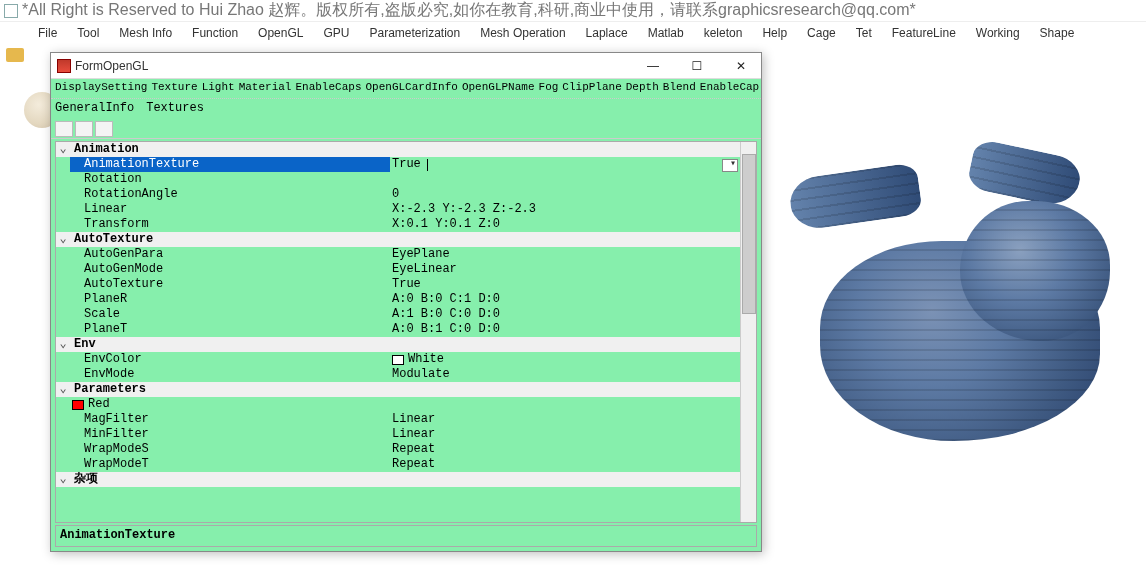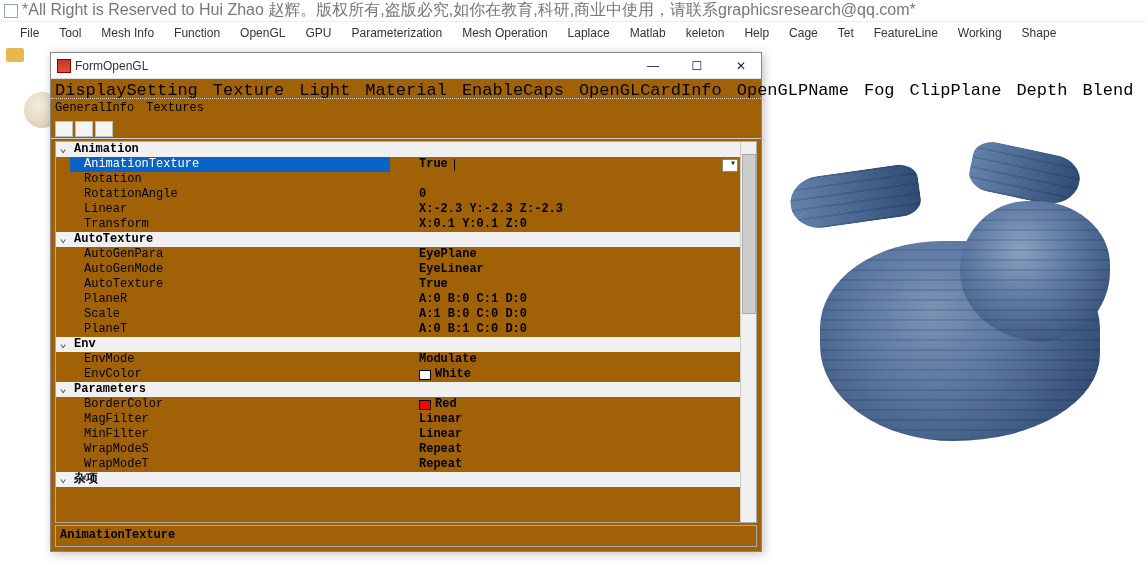--- a/index.html
+++ b/index.html
@@ -27,21 +27,21 @@
     width: 14px; height: 14px;
     border: 1px solid #8aa;
     background: #fff;
     position: relative;
   }
   .main-menu {
     height: 22px;
     display: flex;
     align-items: center;
     gap: 0;
-    padding-left: 10px;
+    padding-left: 28px;
     color: #333;
   }
   .main-menu span {
     padding: 2px 10px;
     cursor: default;
   }
   .toolbar-row {
     height: 22px;
     display: flex;
     align-items: center;
@@ -136,21 +136,21 @@
     background: radial-gradient(circle at 40% 35%, #e8d8b8 0%, #c8b080 60%, #a08050 100%);
     opacity: 0.5;
   }
   
   .dialog {
     position: absolute;
     top: 52px;
     left: 50px;
     width: 712px;
     height: 500px;
-    background: #a16207;
+    background: #86efac;
     border: 1px solid #888;
     box-shadow: 2px 2px 10px rgba(0,0,0,0.25);
     display: flex;
     flex-direction: column;
   }
   .dlg-title {
     height: 26px;
     background: #fff;
     display: flex;
     align-items: center;
@@ -171,23 +171,23 @@
   }
   .form-mini-icon {
     width: 14px; height: 14px;
     background: linear-gradient(#c0392b,#e74c3c);
     border: 1px solid #800;
   }
   .tabstrip {
     height: 20px;
     padding: 2px 8px 0 4px;
     display: flex;
-    gap: 15px;
+    gap: 4px;
     font-family: "SimSun","Courier New",monospace;
-    font-size: 17px;
+    font-size: 11px;
     color: #000;
     border-bottom: 1px dotted #ccc;
   }
   .tabstrip span { cursor: default; }
   .tabstrip span.active { font-weight: normal; }
   .subtabs {
     height: 20px;
     padding: 2px 12px 0 4px;
     display: flex;
     gap: 12px;
@@ -252,26 +252,25 @@
     color: #555;
   }
   .key {
     width: 320px;
     padding-left: 4px;
     white-space: nowrap;
   }
   .indent .key { padding-left: 14px; }
   .val {
     flex: 1;
-    font-weight: bold;
+    font-weight: normal;
     padding-left: 2px;
     display: flex;
     align-items: center;
     gap: 4px;
-    margin-left: 27px;
   }
   .row.sel .key { background: #0a64c8; color: #fff; }
   .row.sel { position: relative; }
   .row.sel::after {
     content: "";
     position: absolute;
     right: 2px;
     top: 2px;
     width: 14px;
     height: 11px;
@@ -473,40 +472,39 @@
           <div class="val">
             <span>A:0 B:1 C:0 D:0</span>
           </div>
         </div>
         <div class="row cat">
           <div class="gutter">⌄</div>
           <div class="key">Env</div>
         </div>
         <div class="row indent">
           <div class="gutter"></div>
-          <div class="key">EnvMode</div>
-          <div class="val">
-            <span>Modulate</span>
-          </div>
-        </div>
-        <div class="row indent">
-          <div class="gutter"></div>
           <div class="key">EnvColor</div>
           <div class="val">
             <span class="swatch" style="background: rgb(255, 255, 255);"></span>
             <span>White</span>
+          </div>
+        </div>
+        <div class="row indent">
+          <div class="gutter"></div>
+          <div class="key">EnvMode</div>
+          <div class="val">
+            <span>Modulate</span>
           </div>
         </div>
         <div class="row cat">
           <div class="gutter">⌄</div>
           <div class="key">Parameters</div>
         </div>
         <div class="row indent">
           <div class="gutter"></div>
-          <div class="key">BorderColor</div>
           <div class="val">
             <span class="swatch" style="background: rgb(255, 0, 0);"></span>
             <span>Red</span>
           </div>
         </div>
         <div class="row indent">
           <div class="gutter"></div>
           <div class="key">MagFilter</div>
           <div class="val">
             <span>Linear</span>

